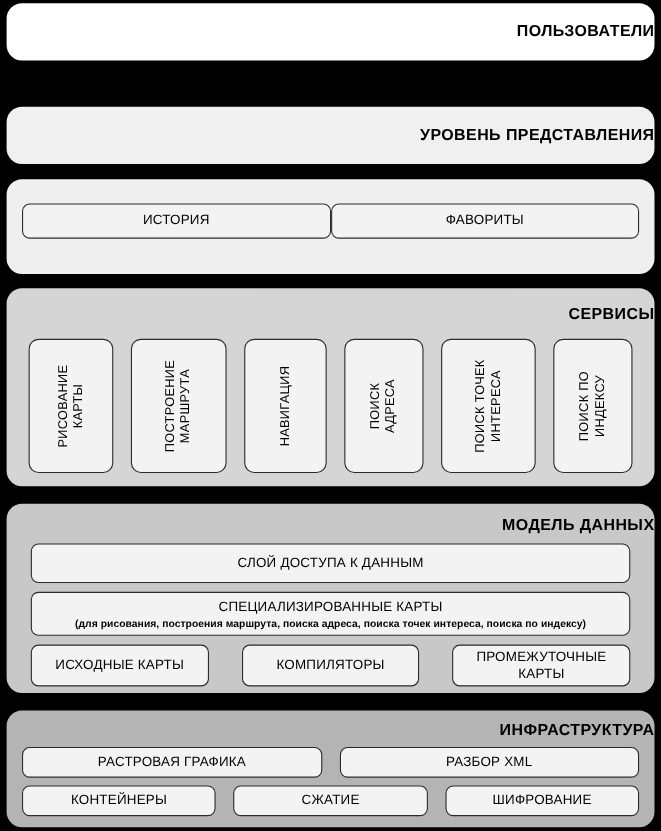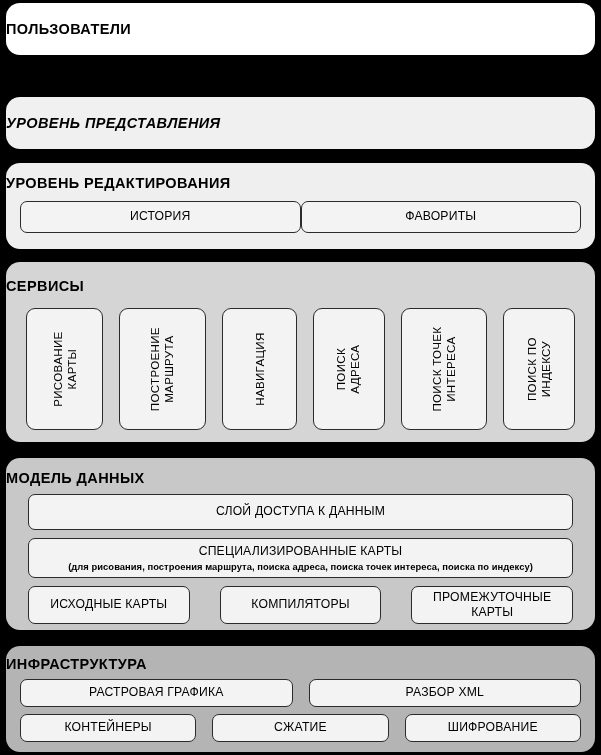--- a/index.html
+++ b/index.html
@@ -26,21 +26,21 @@
 
   
   .panel {
     position: absolute;
     left: 6px;
     width: 589px;
     box-sizing: border-box;
     border-radius: 14px;
     display: flex;
     flex-direction: column;
-    align-items: flex-start;
+    align-items: flex-end;
   }
 
   .panel-title {
     font-weight: bold;
     font-size: 14.5px;
     letter-spacing: 0.4px;
     text-align: center;
     white-space: nowrap;
   }
 
@@ -49,21 +49,20 @@
     top: 3px;
     height: 52px;
     background: #ffffff;
     justify-content: center;
   }
   .panel-presentation {
     top: 97px;
     height: 52px;
     background: #f0f0f0;
     justify-content: center;
-    font-style: italic;
   }
   .panel-editing {
     top: 163px;
     height: 86px;
     background: #efefef;
     padding-top: 12px;
   }
   .panel-services {
     top: 262px;
     height: 180px;
@@ -188,21 +187,20 @@
 
   <div class="panel panel-users">
     <div class="panel-title">ПОЛЬЗОВАТЕЛИ</div>
   </div>
 
   <div class="panel panel-presentation">
     <div class="panel-title">УРОВЕНЬ ПРЕДСТАВЛЕНИЯ</div>
   </div>
 
   <div class="panel panel-editing">
-    <div class="panel-title">УРОВЕНЬ РЕДАКТИРОВАНИЯ</div>
     <div class="row editing-row">
       <div class="box">
         <span>ИСТОРИЯ</span>
       </div>
       <div class="box">
         <span>ФАВОРИТЫ</span>
       </div>
     </div>
   </div>
 

